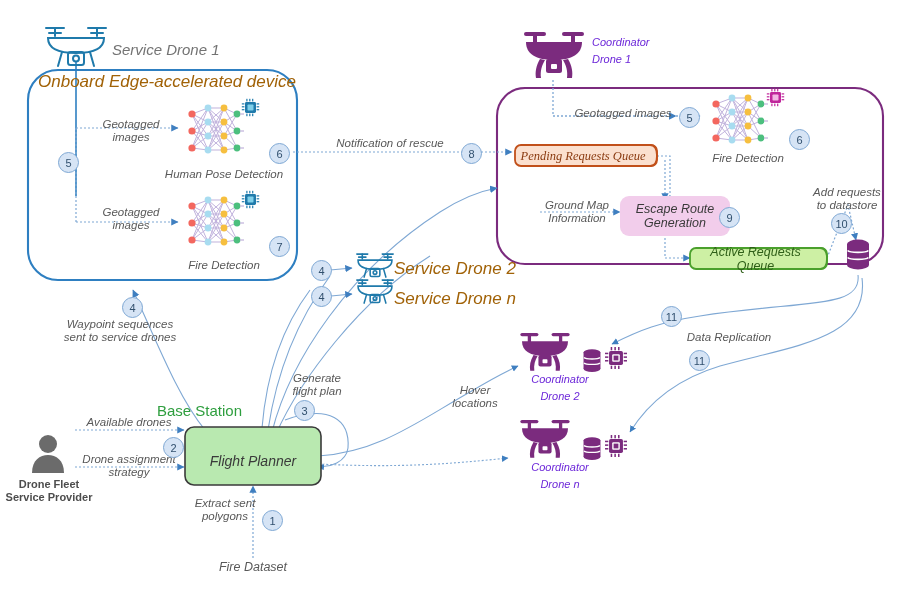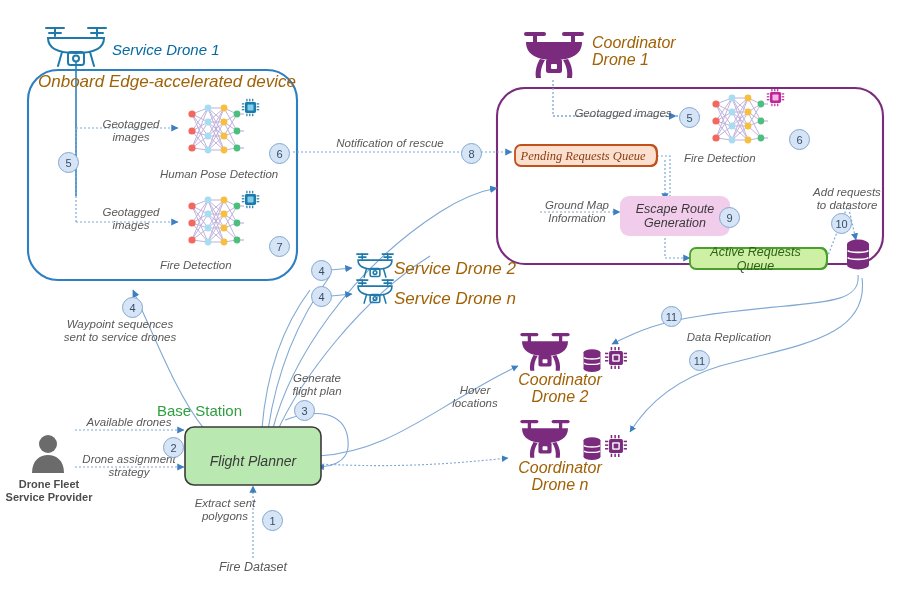--- a/index.html
+++ b/index.html
@@ -1,25 +1,25 @@
 <!DOCTYPE html>
 <html><head>
 <meta charset="utf-8">
 <style>
   html,body{margin:0;padding:0;background:#ffffff;}
   body{font-family:"Liberation Sans",sans-serif;}
   #stage{position:relative;width:897px;height:589px;overflow:hidden;background:#fff;}
   #stage svg.layer{position:absolute;left:0;top:0;width:897px;height:589px;pointer-events:none;}
   .lbl{position:absolute;font-style:italic;color:#595959;font-size:11.5px;line-height:13px;text-align:center;white-space:pre;}
   .lbl-strong{position:absolute;font-weight:bold;font-style:normal;color:#4d4d4d;font-size:11px;line-height:13px;text-align:center;white-space:pre;}
-  .title-blue{position:absolute;font-style:italic;color:#0369a1;font-size:15px;line-height:17px;white-space:pre;}
+  .title-blue{position:absolute;font-style:italic;color:#737373;font-size:15px;line-height:17px;white-space:pre;}
   .title-blue-sm{position:absolute;font-style:italic;color:#a16207;font-size:17px;line-height:16px;white-space:pre;}
-  .title-purple{position:absolute;font-style:italic;color:#a16207;font-size:16px;line-height:17px;text-align:center;white-space:pre;}
+  .title-purple{position:absolute;font-style:italic;color:#6d28d9;font-size:11px;line-height:17px;text-align:center;white-space:pre;}
   .title-green{position:absolute;color:#2e9e3e;font-size:15px;line-height:17px;white-space:pre;}
-  .nn-caption{position:absolute;font-style:italic;color:#595959;font-size:11.5px;white-space:pre;}
+  .nn-caption{position:absolute;font-style:italic;color:#595959;font-size:11.5px;white-space:pre;text-align:center;}
   .boxlabel{position:absolute;display:flex;align-items:center;justify-content:center;font-style:italic;font-size:12.5px;color:#3a3a3a;text-align:center;line-height:14px;}
   .step{position:absolute;width:19px;height:19px;border-radius:50%;background:#d6e4f5;border:1px solid #7fa8d4;color:#31506e;
         font-size:11px;font-style:normal;display:flex;align-items:center;justify-content:center;font-family:"Liberation Sans",sans-serif;}
   .nn{position:absolute;}
   .chip{position:absolute;}
   .drone{position:absolute;}
   .dbicon{position:absolute;}
 </style>
 </head>
 <body>

